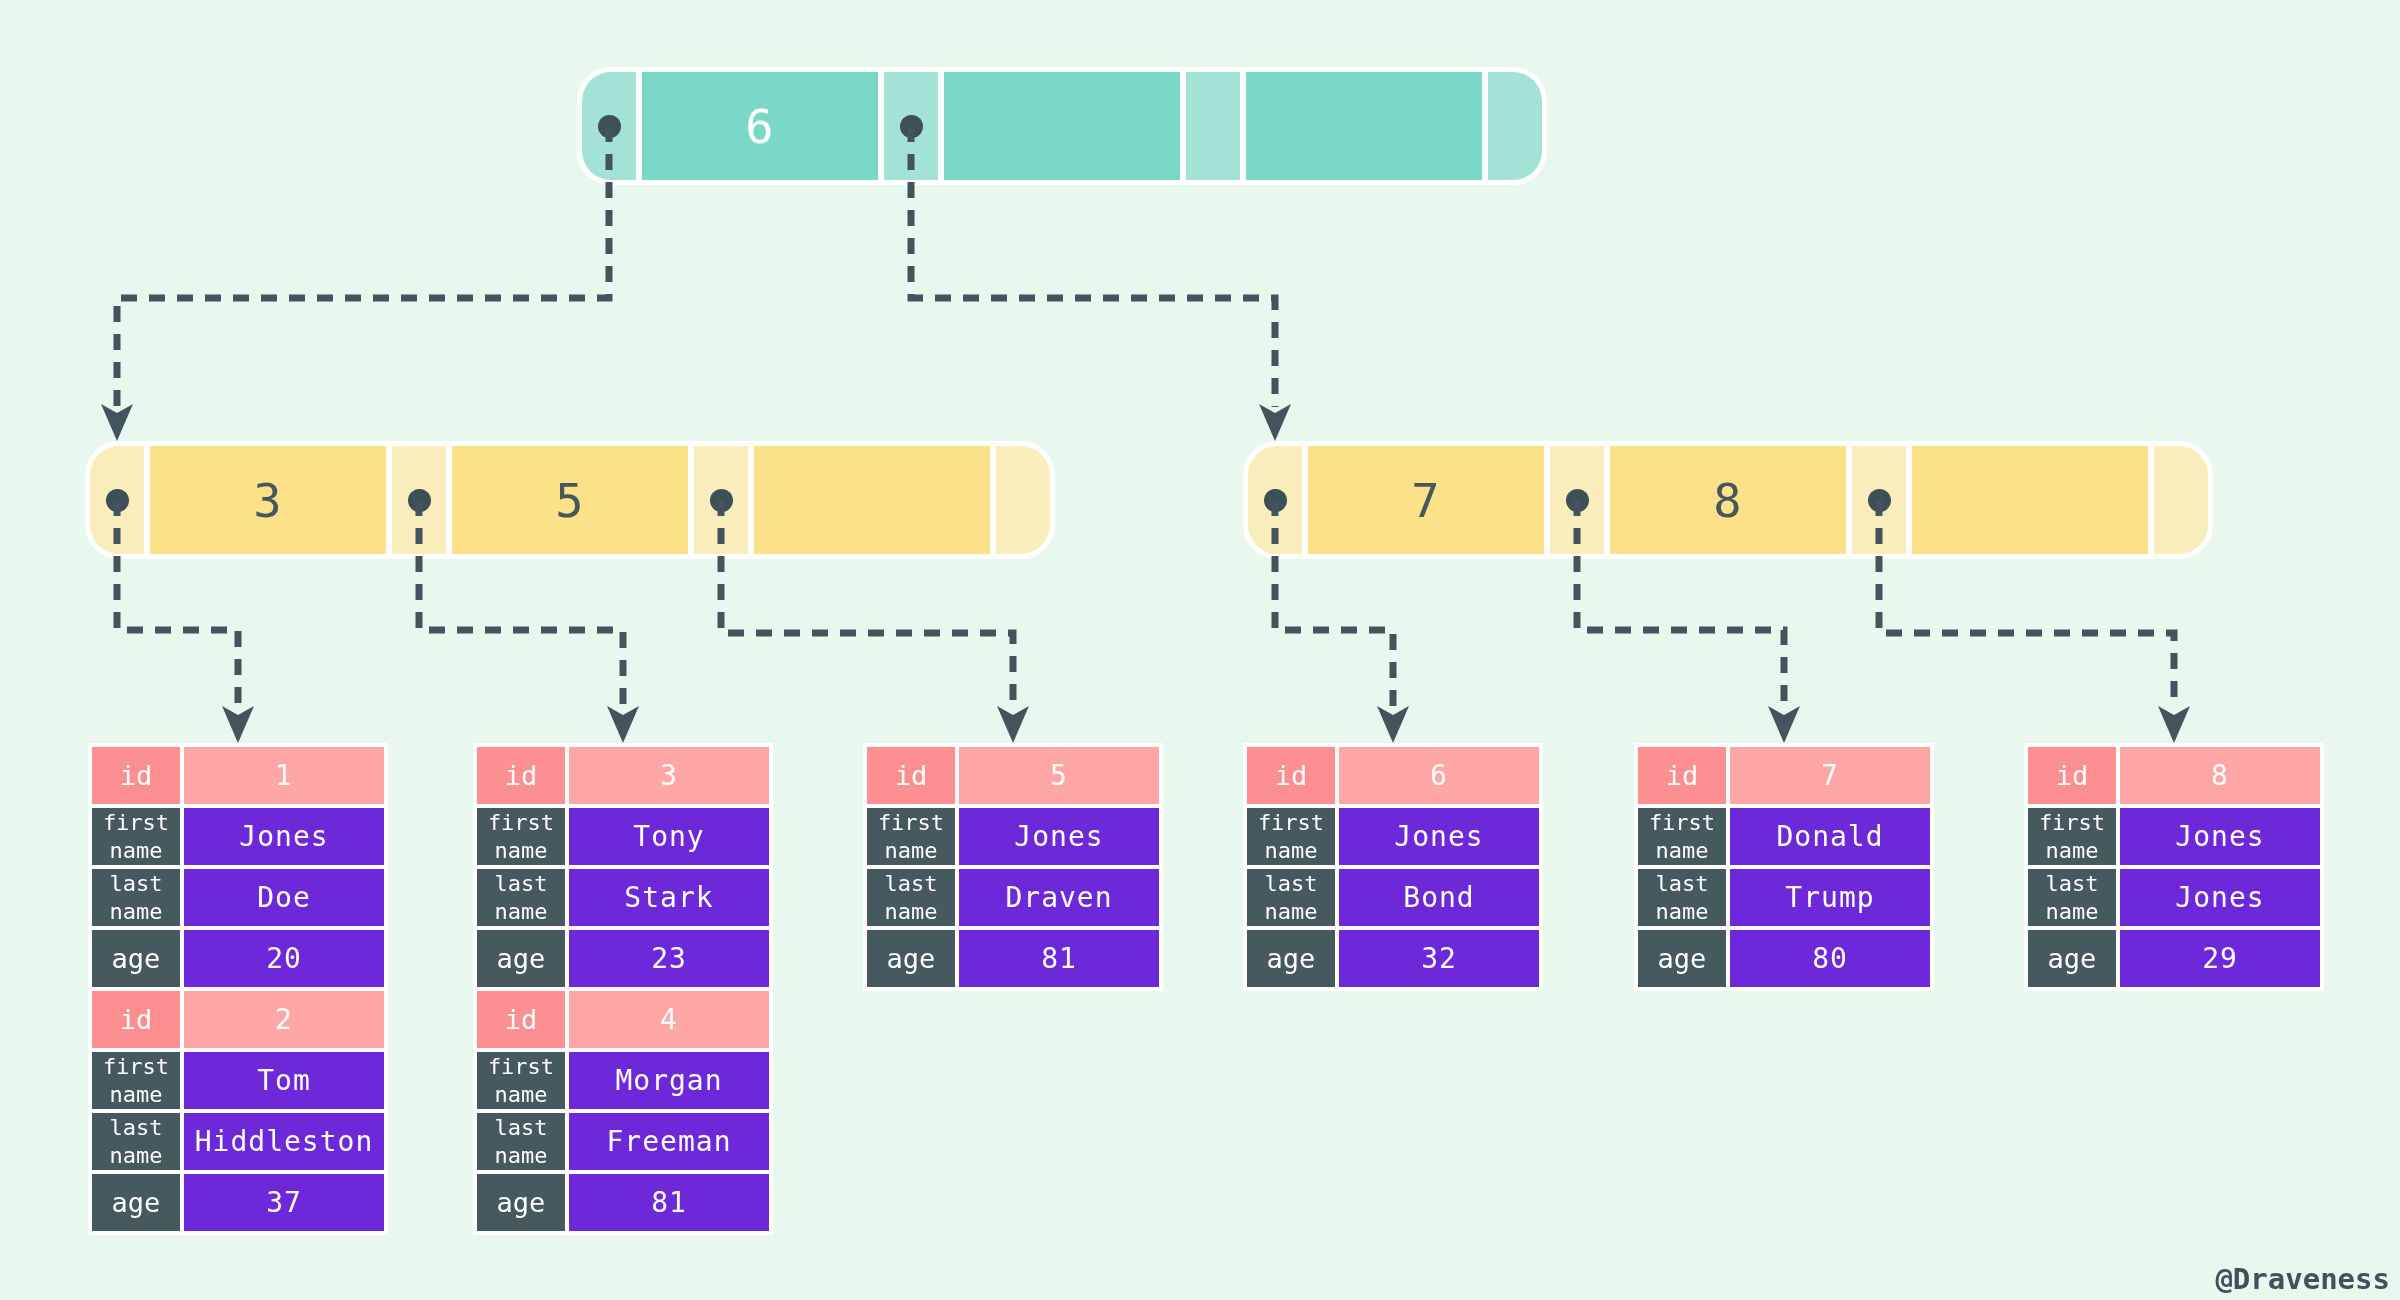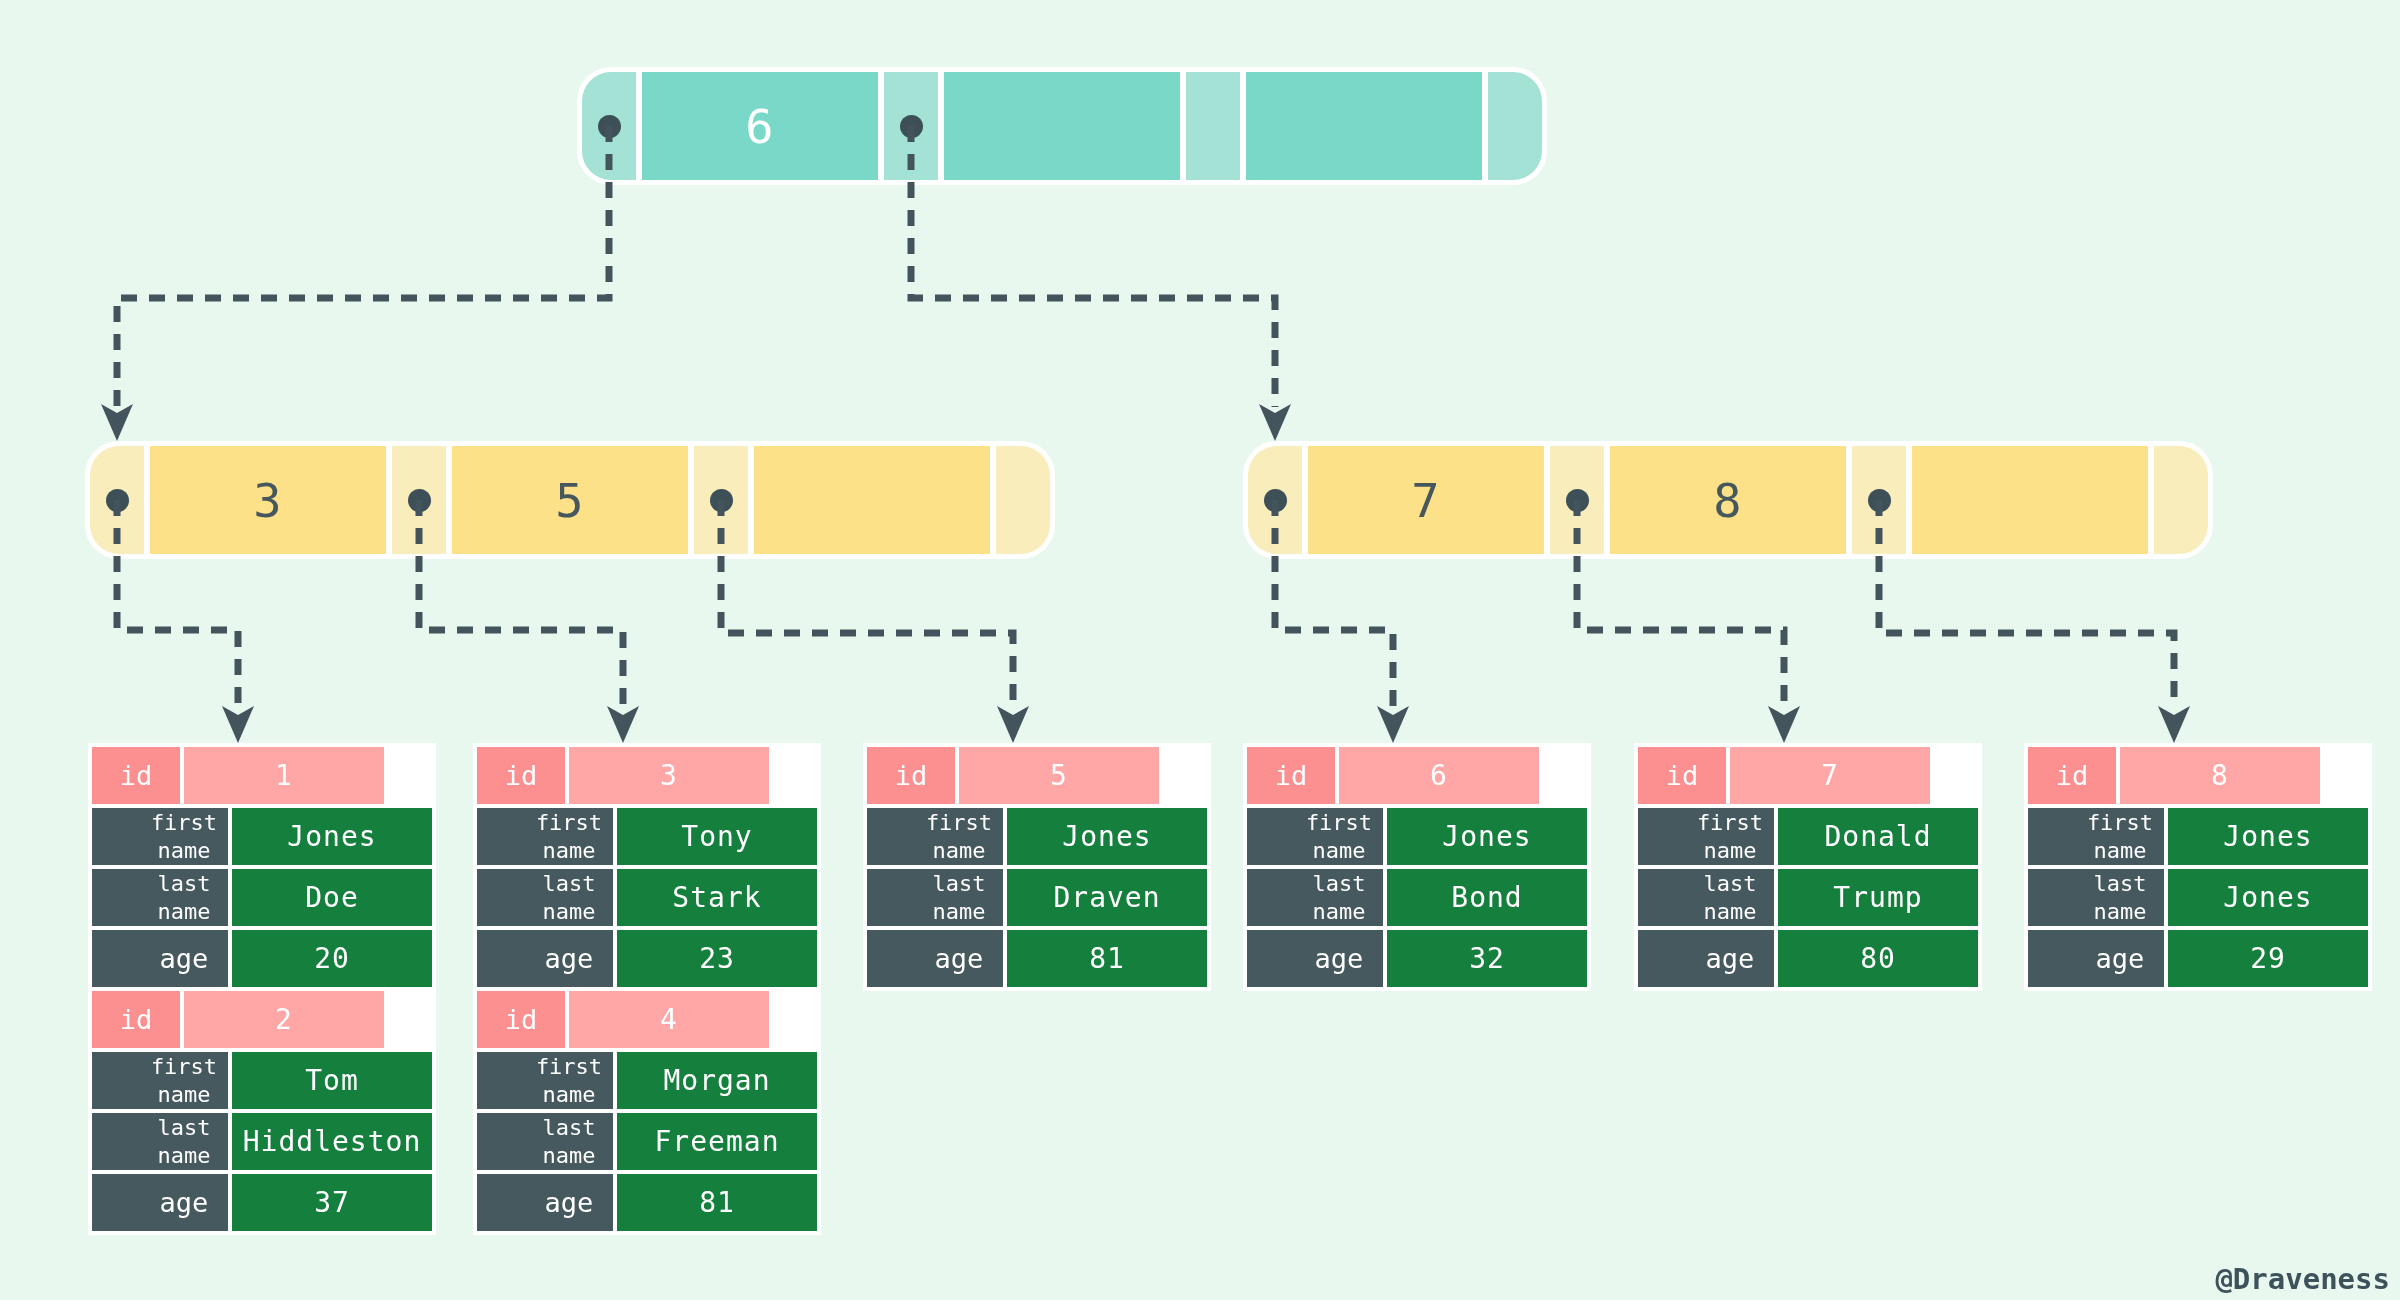--- a/index.html
+++ b/index.html
@@ -28,22 +28,22 @@
     position:absolute;display:flex;flex-direction:column;gap:4px;
     background:#ffffff;padding:4px;
   }
   .trow{display:flex;gap:4px;height:57px;}
   .tcell{display:flex;align-items:center;justify-content:center;color:#fff;text-align:center;}
   .tcell.lab{width:88px;font-size:27px;}
   .tcell.lab.two{font-size:22px;line-height:1.25;white-space:pre-line;}
   .tcell.val{width:200px;font-size:28px;letter-spacing:1px;}
   .trow.idrow .lab{background:#fc8f8f;text-align:center;}
   .trow.idrow .val{background:#ffa6a6;}
-  .trow.frow  .lab{background:#46595f;padding-left:48px;}
-  .trow.frow  .val{background:#15803d;}
+  .trow.frow  .lab{background:#46595f;}
+  .trow.frow  .val{background:#6d28d9;}
   
   svg.wires{position:absolute;left:0;top:0;z-index:6;pointer-events:none;}
   .wire{fill:none;stroke:#44545c;stroke-width:7;stroke-dasharray:16 12;}
   .arrowhead{fill:#44545c;stroke:none;}
   
   .watermark{
     position:absolute;right:10px;bottom:4px;
     font-size:29px;font-weight:700;color:#3d525a;
   }
 </style>

